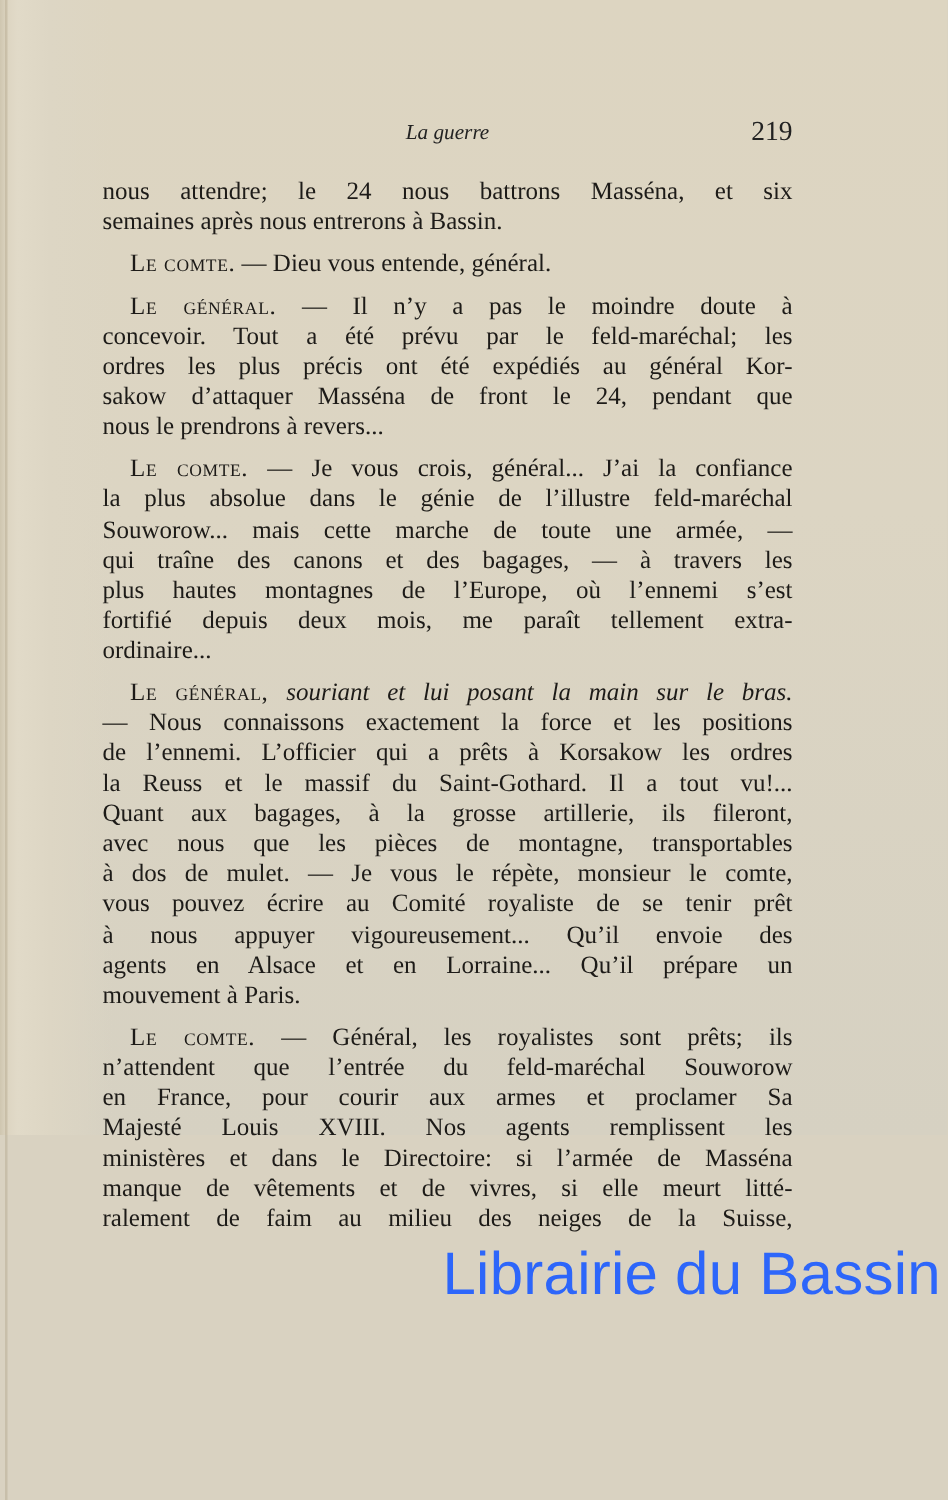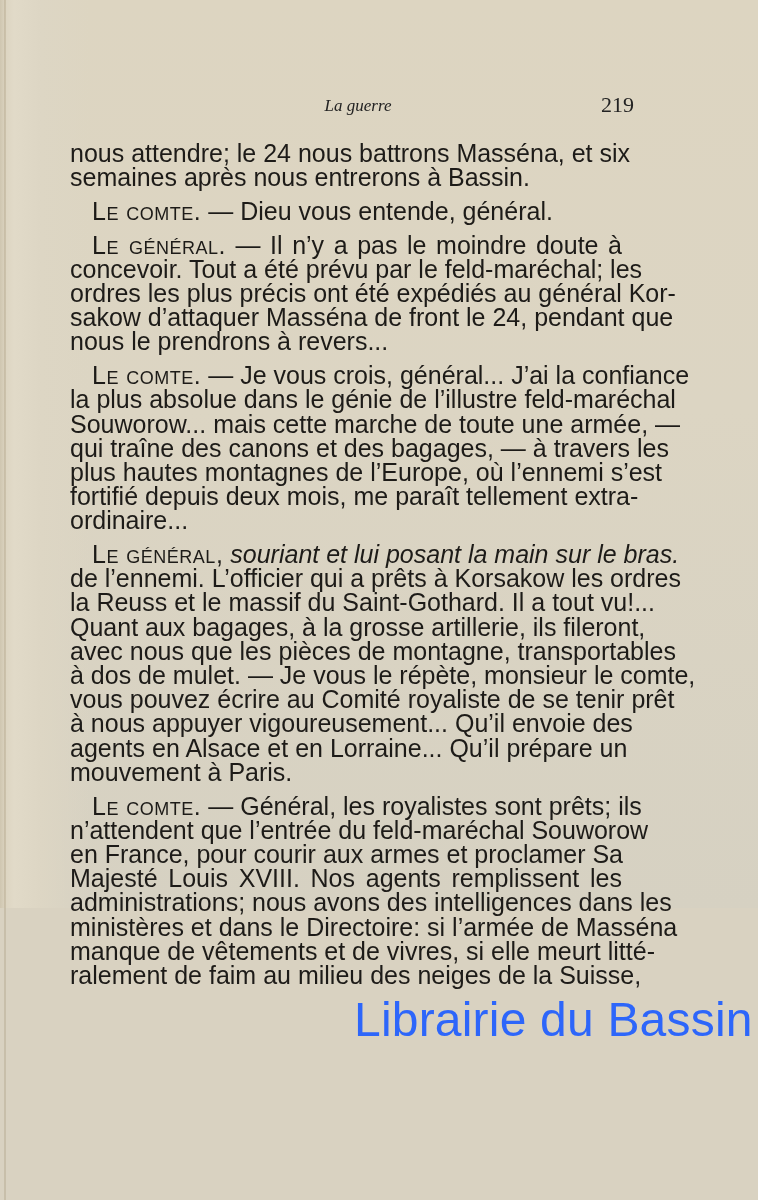--- a/index.html
+++ b/index.html
@@ -48,25 +48,25 @@
     }
     .folio {
       position: absolute;
       right: 0;
       top: 0;
       font-size: 22px;
     }
     .text-block {
       position: absolute;
       top: 141px;
-      left: 70px;
+      left: 82px;
       width: 552px;
       color: #1d1b18;
-      font-family: Liberation Sans, sans-serif;
-      font-size: 25px;
+      font-family: Liberation Serif, serif;
+      font-size: 20px;
       line-height: 24.2px;
     }
     .para {
       margin: 0 0 9.5px 0;
       text-align: justify;
       text-align-last: justify;
     }
     .para .line {
       display: block;
       text-align: justify;
@@ -132,37 +132,37 @@
       <span class="line">la plus absolue dans le génie de l’illustre feld-maréchal</span>
       <span class="line">Souworow... mais cette marche de toute une armée, —</span>
       <span class="line">qui traîne des canons et des bagages, — à travers les</span>
       <span class="line">plus hautes montagnes de l’Europe, où l’ennemi s’est</span>
       <span class="line">fortifié depuis deux mois, me paraît tellement extra-</span>
       <span class="line last">ordinaire...</span>
     </div>
 
     <div class="para">
       <span class="line indent"><span class="speaker">Le général,</span><span class="stage"> souriant et lui posant la main sur le bras.</span></span>
+      <span class="line">— Nous connaissons exactement la force et les positions</span>
       <span class="line">de l’ennemi. L’officier qui a prêts à Korsakow les ordres</span>
       <span class="line">la Reuss et le massif du Saint-Gothard. Il a tout vu!...</span>
       <span class="line">Quant aux bagages, à la grosse artillerie, ils fileront,</span>
       <span class="line">avec nous que les pièces de montagne, transportables</span>
       <span class="line">à dos de mulet. — Je vous le répète, monsieur le comte,</span>
       <span class="line">vous pouvez écrire au Comité royaliste de se tenir prêt</span>
       <span class="line">à nous appuyer vigoureusement... Qu’il envoie des</span>
       <span class="line">agents en Alsace et en Lorraine... Qu’il prépare un</span>
       <span class="line last">mouvement à Paris.</span>
     </div>
 
     <div class="para">
       <span class="line indent"><span class="speaker">Le comte.</span><span> — Général, les royalistes sont prêts; ils</span></span>
       <span class="line">n’attendent que l’entrée du feld-maréchal Souworow</span>
       <span class="line">en France, pour courir aux armes et proclamer Sa</span>
       <span class="line">Majesté Louis XVIII. Nos agents remplissent les</span>
-      <span class="line">administrations; nous avons des intelligences dans les</span>
       <span class="line">ministères et dans le Directoire: si l’armée de Masséna</span>
       <span class="line">manque de vêtements et de vivres, si elle meurt litté-</span>
       <span class="line">ralement de faim au milieu des neiges de la Suisse,</span>
     </div>
   </div>
 
   <div class="watermark">Librairie du Bassin</div>
 </div>
 
 </body></html>

